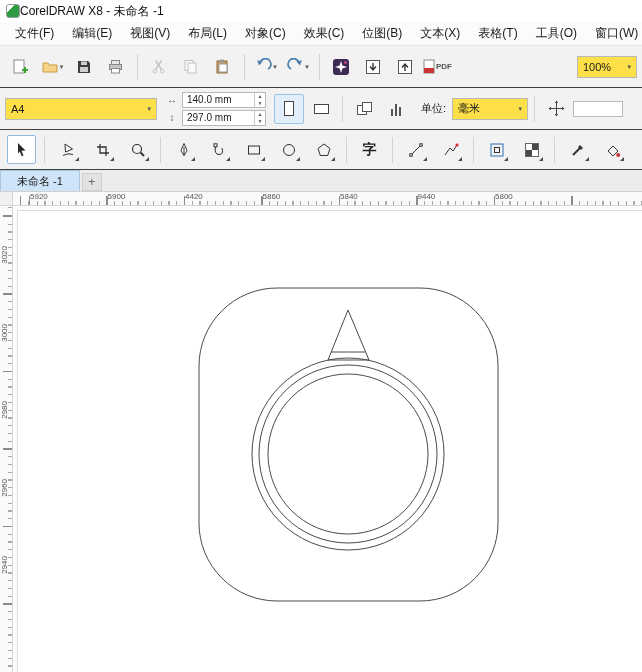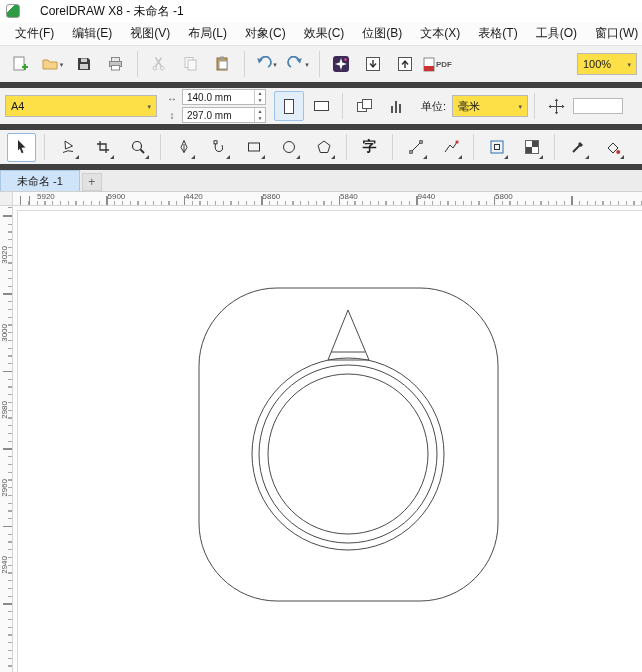--- a/index.html
+++ b/index.html
@@ -1,29 +1,29 @@
 <!DOCTYPE html>
 <html><head>
 <meta charset="utf-8">
 <style>
   *{margin:0;padding:0;box-sizing:border-box;}
   html,body{width:642px;height:672px;overflow:hidden;}
   body{font-family:"Liberation Sans","DejaVu Sans",sans-serif;font-size:12px;color:#1a1a1a;background:#fff;}
 
   
-  .titlebar{height:22px;display:flex;align-items:center;gap:20px;padding:0 6px;background:#ffffff;}
+  .titlebar{height:22px;display:flex;align-items:center;gap:0;padding:0 6px;background:#ffffff;}
   .app-logo{width:14px;height:14px;border-radius:3px;background:linear-gradient(135deg,#ffffff 30%,#2d9c44 30%);border:1px solid #9a9a9a;}
   .title-text{font-size:12px;color:#111;}
 
   
   .menubar{height:24px;display:flex;align-items:center;background:#fbfbfb;border-bottom:1px solid #e4e4e4;padding:0 6px;}
   .menu-item{padding:4px 9px;cursor:default;white-space:nowrap;}
 
   
-  .toolbar{display:flex;align-items:center;background:#f2f2f2;border-bottom:6px solid #404040;padding:0 5px;gap:2px;overflow:hidden;white-space:nowrap;}
+  .toolbar{display:flex;align-items:center;background:#f2f2f2;border-bottom:1px solid #404040;padding:0 5px;gap:2px;overflow:hidden;white-space:nowrap;}
   .std{height:42px;}
   .prop{height:42px;}
   .toolsrow{height:40px;}
   .tbtn{min-width:30px;height:30px;display:flex;align-items:center;justify-content:center;border:1px solid transparent;border-radius:2px;gap:1px;flex:0 0 auto;}
   .sep{width:1px;height:26px;background:#d3d3d3;margin:0 4px;flex:0 0 auto;}
   .caret{font-size:7px;color:#555;line-height:7px;}
   .disabled svg{opacity:.55;}
 
   
   .selbox{display:flex;align-items:center;justify-content:space-between;background:#fde047;border:1px solid #b9b9b9;height:22px;padding:0 5px;font-size:11px;flex:0 0 auto;}
@@ -375,21 +375,21 @@
     <span>+</span>
   </div>
 </div>
 
 <div class="rulerrow">
   <div class="ruler-corner"></div>
   <div class="hruler">
     <div class="minor"></div>
     <div class="major"></div>
     <div>
-        <span class="hlabel" style="left: 24px;">5920</span>
+        <span class="hlabel" style="left: 17px;">5920</span>
         <span class="hlabel" style="left: 94.5px;">5900</span>
         <span class="hlabel" style="left: 172px;">4420</span>
         <span class="hlabel" style="left: 249.5px;">5860</span>
         <span class="hlabel" style="left: 327px;">5840</span>
         <span class="hlabel" style="left: 404.5px;">9440</span>
         <span class="hlabel" style="left: 482px;">5800</span>
         <span class="hlabel" style="left: 559.5px; margin-top: 24px;">5780</span>
       </div>
   </div>
 </div>

